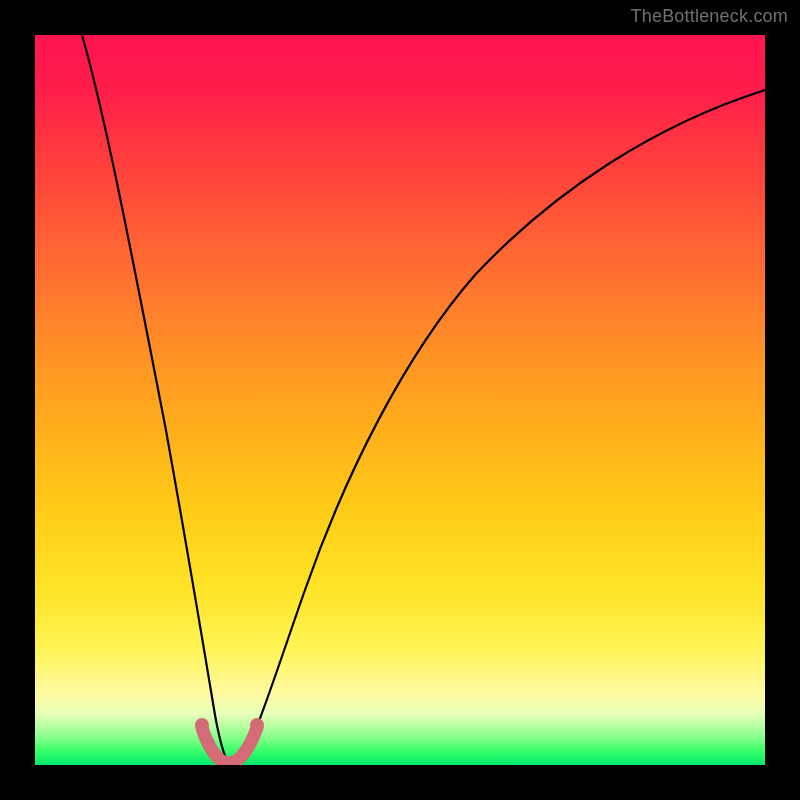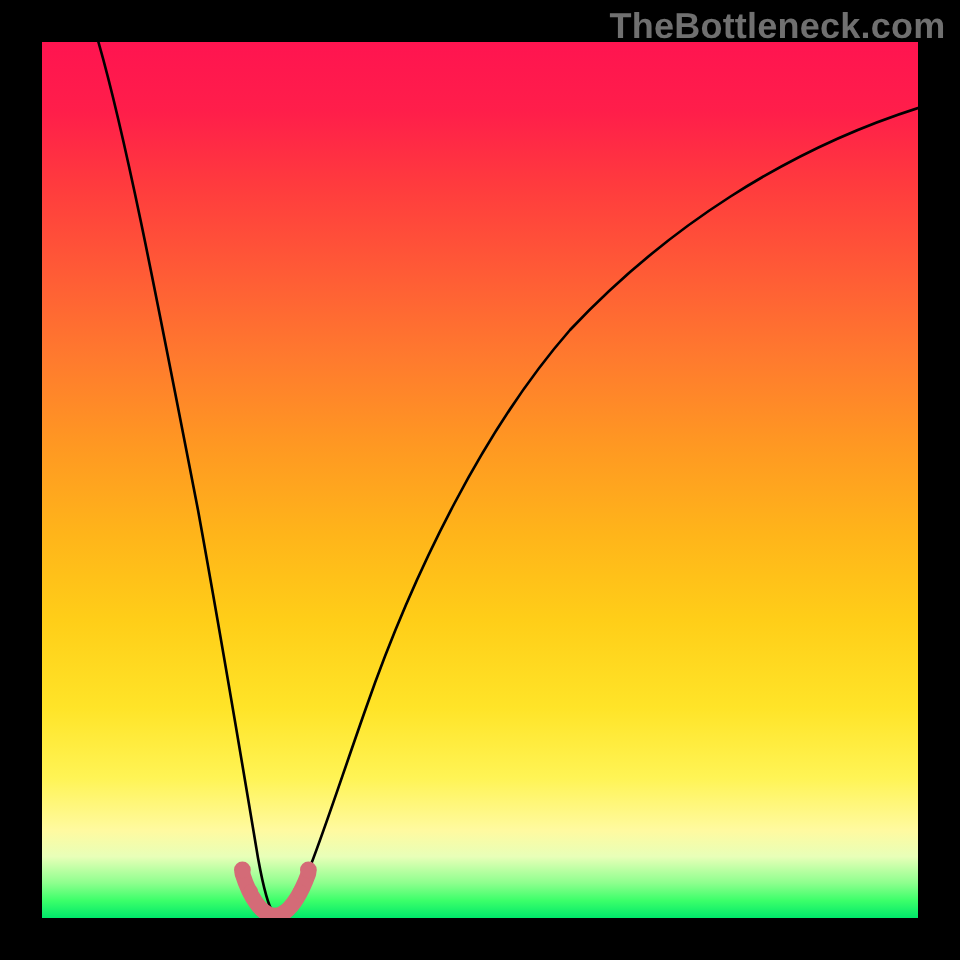--- a/index.html
+++ b/index.html
@@ -52,22 +52,22 @@
     position: absolute;
     inset: 0;
     width: 730px;
     height: 730px;
   }
   .watermark {
     position: absolute;
     top: 6px;
     right: 12px;
     color: #707070;
-    font-size: 30px;
-    font-weight: 700;
+    font-size: 18px;
+    font-weight: 400;
     letter-spacing: 0.2px;
     user-select: none;
   }
 </style>
 </head>
 <body>
 
 <div class="frame">
 
   <div class="plot">

